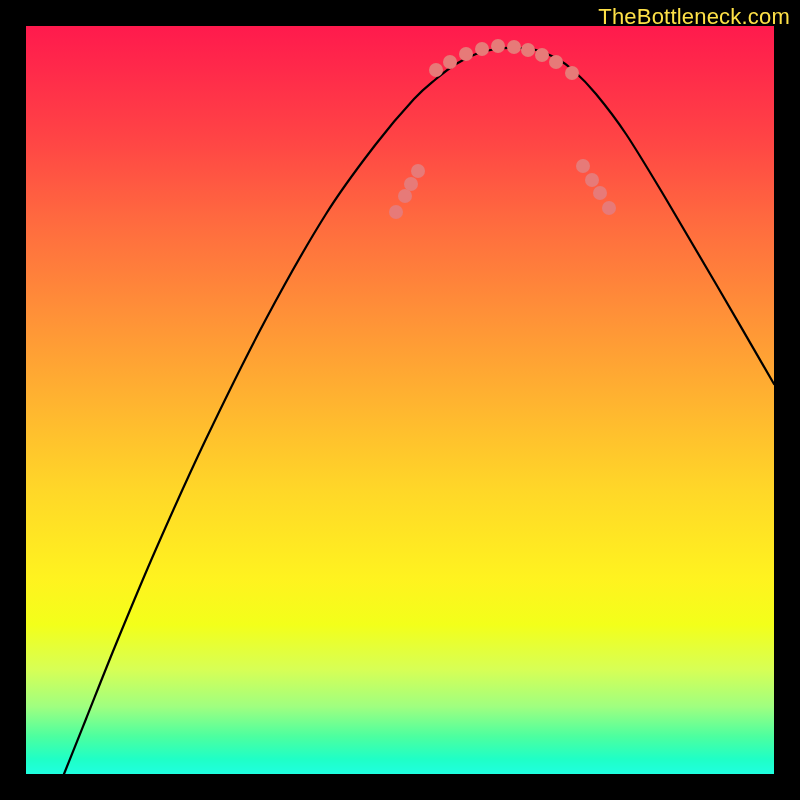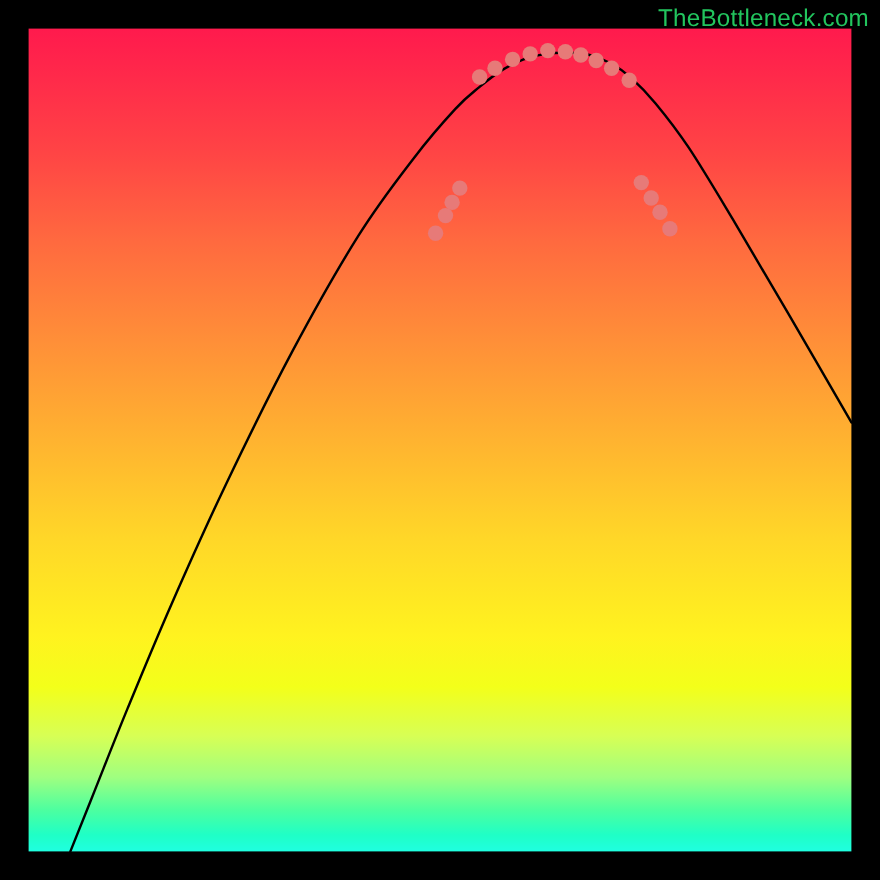--- a/index.html
+++ b/index.html
@@ -45,21 +45,21 @@
     left: 0;
     top: 0;
     width: 748px;
     height: 748px;
     overflow: visible;
   }
   .watermark {
     position: absolute;
     top: 4px;
     right: 10px;
-    color: #22c55e;
+    color: #fde047;
     font-size: 22px;
     font-weight: 500;
     letter-spacing: 0.2px;
     user-select: none;
   }
   .curve {
     fill: none;
     stroke: #000;
     stroke-width: 2.2;
     stroke-linecap: round;

